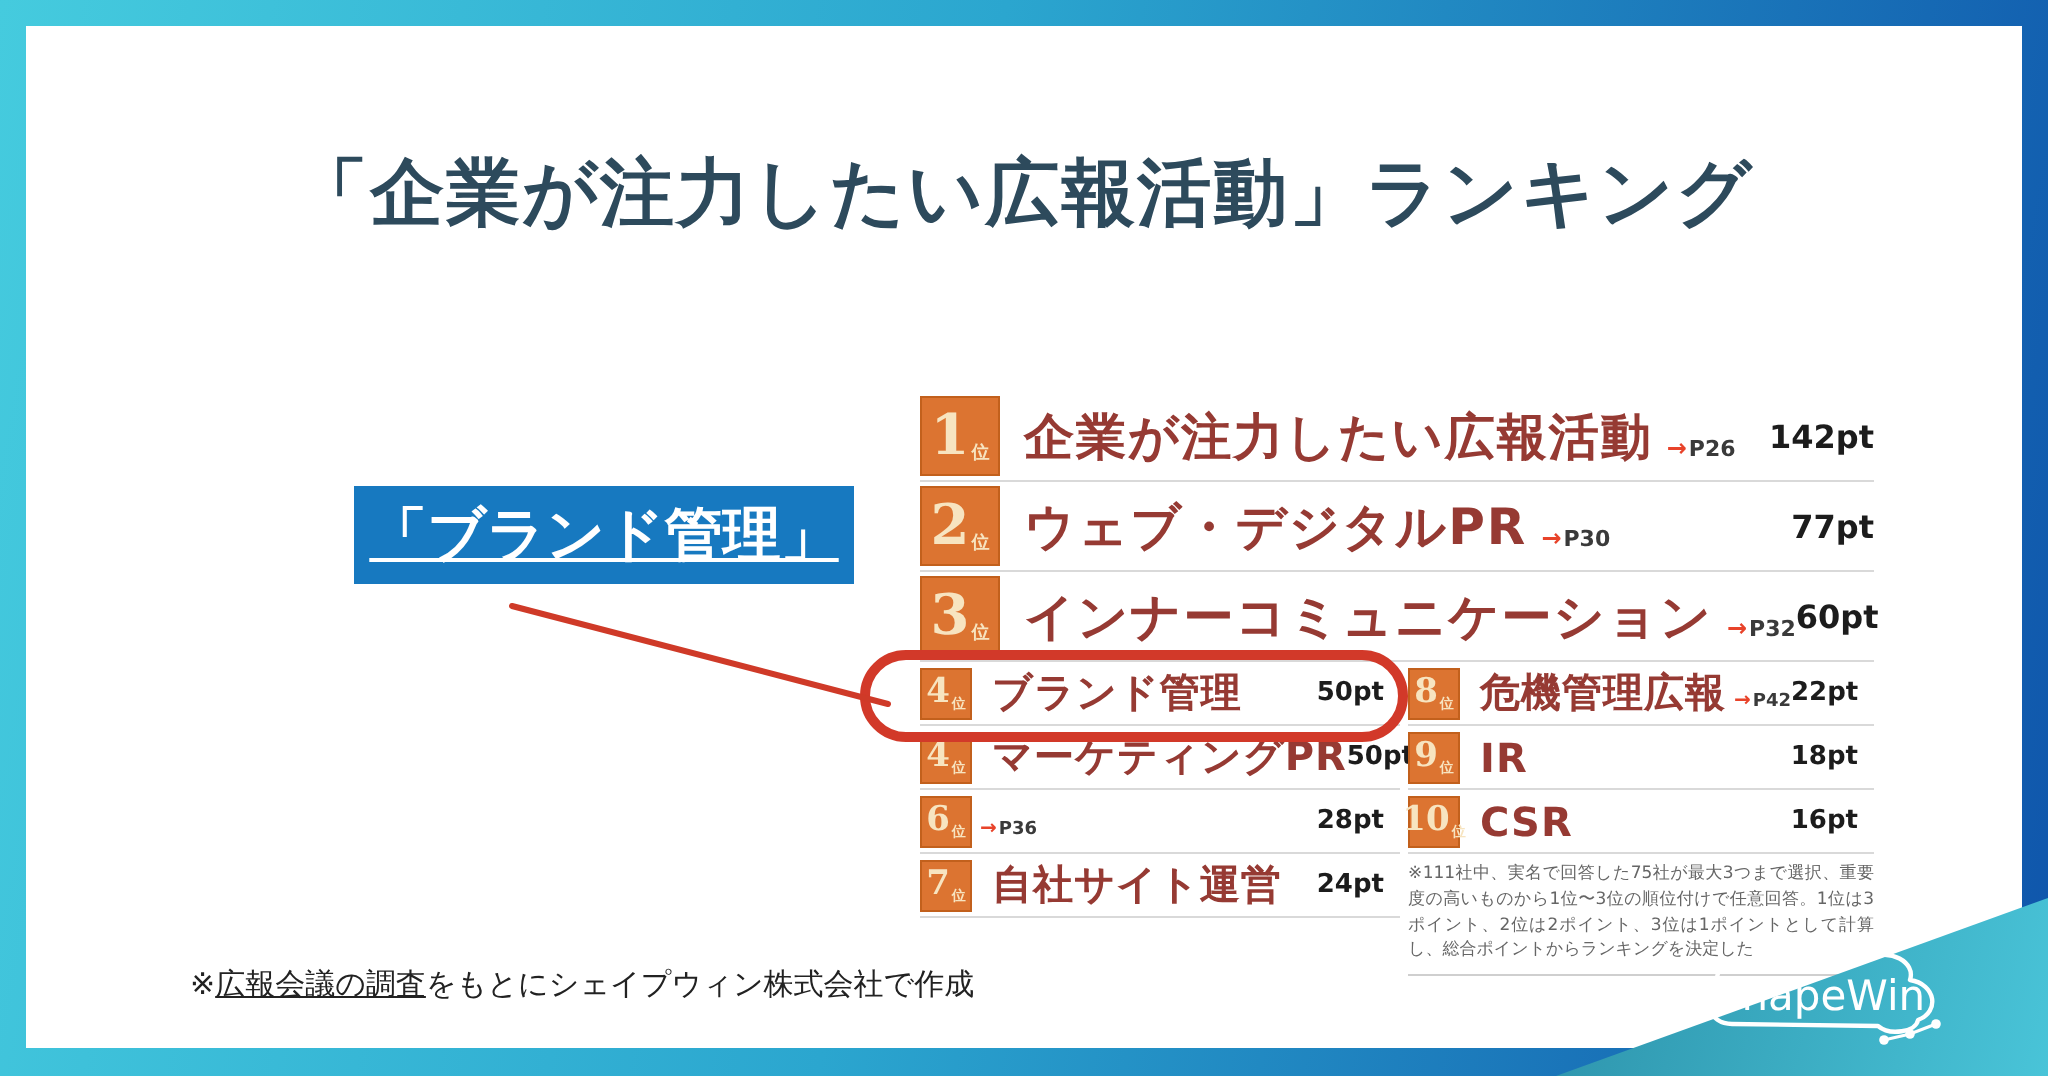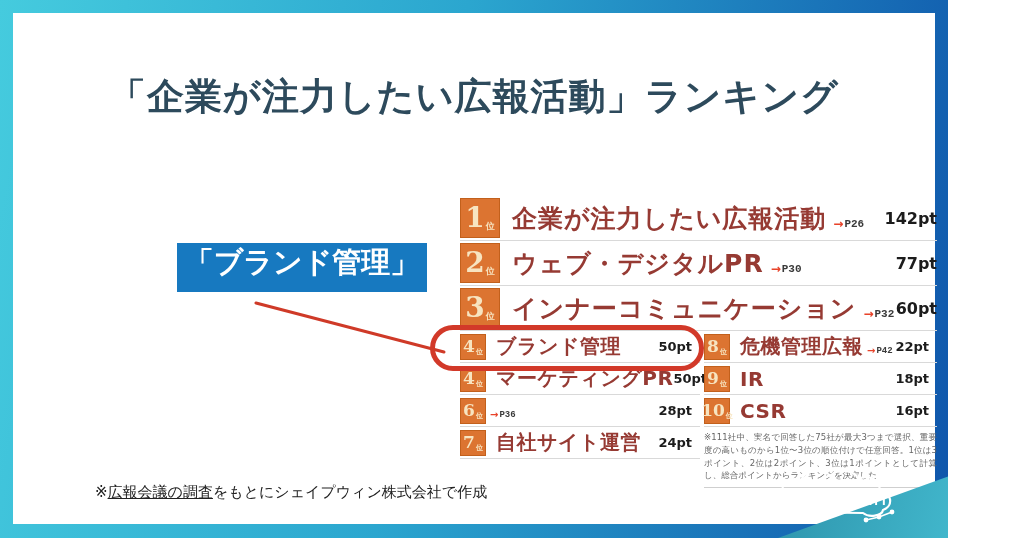--- a/index.html
+++ b/index.html
@@ -1,44 +1,44 @@
 <!DOCTYPE html>
 <html><head>
 <meta charset="utf-8">
 <style>
   html,body{margin:0;padding:0;background:#fff;}
-  .frame{position:relative;width:948px;height:538px;overflow:hidden;
+  .frame{position:relative;width:1024px;height:538px;overflow:hidden;
          background:linear-gradient(100deg,#45cbde 0%,#2ba6cf 45%,#0f55ab 100%);
          font-family:"DejaVu Sans","Liberation Sans",sans-serif;}
   .card{position:absolute;left:13px;top:13px;right:13px;bottom:14px;background:#ffffff;}
   .title{position:absolute;left:0;right:0;top:72px;text-align:center;
          font-size:37px;font-weight:bold;color:#2d4a5c;letter-spacing:1px;}
   .callout-prefix{position:absolute;left:90px;top:246px;font-size:36px;font-weight:bold;color:#141414;}
   .callout-box{position:absolute;left:177px;top:243px;width:250px;height:49px;background:#1779c0;
-         color:#ffffff;font-size:29px;font-weight:bold;display:flex;align-items:flex-start;justify-content:center;}
+         color:#ffffff;font-size:29px;font-weight:bold;display:flex;align-items:center;justify-content:center;text-decoration:underline;}
   .overlay-svg{position:absolute;left:0;top:0;pointer-events:none;}
 
   .rank-table-top{position:absolute;left:460px;top:196px;width:477px;}
   .row{display:flex;align-items:center;border-bottom:1px solid #d9d9d9;box-sizing:border-box;}
   .row.big{height:45px;}
   .row.small{height:32px;}
   .badge{background:#dc7431;box-shadow:inset 0 0 0 1px #c2601c;color:#f7e4c0;
          display:flex;align-items:center;justify-content:center;
          font-family:"DejaVu Serif","Liberation Serif",serif;font-weight:bold;flex:none;}
   .badge.bigb{width:40px;height:40px;font-size:28px;}
   .badge.smb{width:26px;height:26px;font-size:17px;}
   .badge .num{line-height:1;}
   .badge .suf{font-size:9px;align-self:flex-end;margin:0 0 5px 1px;}
   .badge.smb .suf{font-size:7px;margin-bottom:3px;}
   .name{font-weight:bold;color:#963a33;white-space:nowrap;}
   .name.bign{font-size:25px;margin-left:12px;letter-spacing:1px;}
   .name.smn{font-size:20px;margin-left:10px;letter-spacing:.5px;}
   .pref{display:flex;align-items:center;margin-left:7px;transform:translateY(6px);font-weight:bold;}
   .pref .arr{color:#e8432a;font-size:12px;margin-right:1px;}
-  .pref .pg{color:#3a3a3a;font-size:11px;font-family:Liberation Mono, monospace;}
+  .pref .pg{color:#3a3a3a;font-size:11px;}
   .row.small .pref{transform:translateY(4px);margin-left:4px;}
   .row.small .pref .arr{font-size:10px;}
   .row.small .pref .pg{font-size:9px;}
   .pts{margin-left:auto;font-weight:bold;color:#1c1c1c;white-space:nowrap;}
   .row.big .pts{font-size:16px;}
   .row.small .pts{font-size:13px;padding-right:8px;}
 
   .col-left{position:absolute;left:460px;top:331px;width:240px;}
   .col-right{position:absolute;left:704px;top:331px;width:233px;}
   .method-note{font-size:8.5px;color:#666;line-height:1.5;padding:4px 0 5px;

